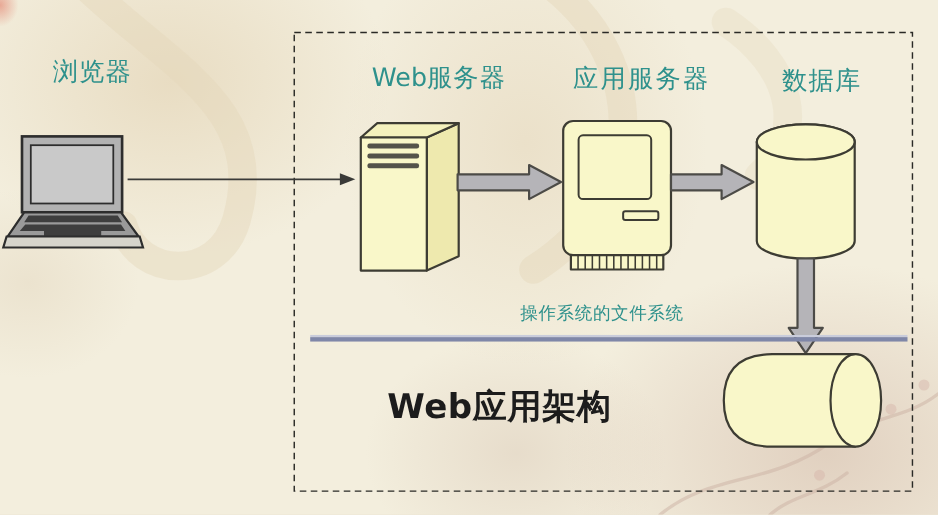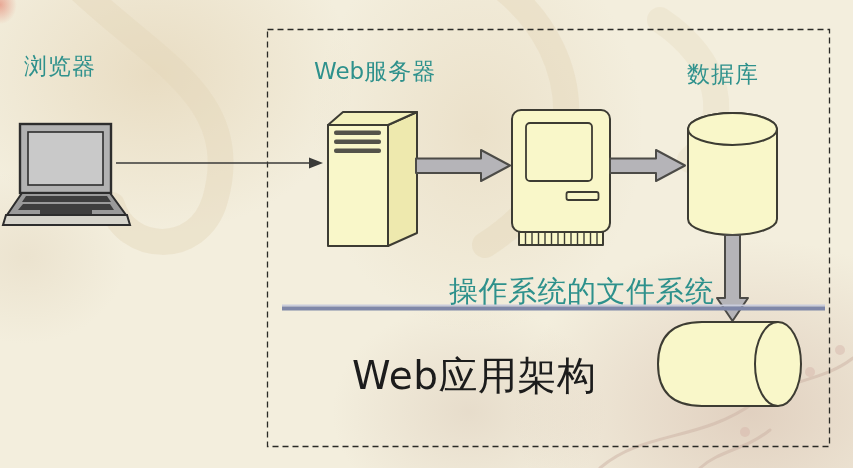--- a/index.html
+++ b/index.html
@@ -21,30 +21,32 @@
       var(--background,#f3eedd);
   }
   svg{position:absolute;left:0;top:0;}
   .label{
     position:absolute;
     color:var(--label-teal,#2e918c);
     font-size:23px;
     letter-spacing:1px;
     white-space:nowrap;
     line-height:1.1;
+    margin-left:24px;
   }
   .label b{font-weight:400;letter-spacing:0;}
-  .fs-label{font-size:29px;letter-spacing:0.5px;}
+  .fs-label{font-size:16px;letter-spacing:0.5px;}
   .diagram-title{
     position:absolute;
     left:352px;top:349px;
     color:var(--title-color,#1c1c1c);
-    font-size:39px;
+    font-size:31px;
     letter-spacing:0.5px;
     white-space:nowrap;
+    font-weight:bold;
   }
   
   .dashed{fill:none;stroke:#2a2a26;stroke-width:1.3;stroke-dasharray:6 4;}
   .node-front{fill:var(--node-fill,#f9f7c9);stroke:var(--node-stroke,#3d3c33);stroke-width:2;stroke-linejoin:round;}
   .node-side{fill:var(--node-fill-side,#eee9ae);stroke:var(--node-stroke,#3d3c33);stroke-width:2;stroke-linejoin:round;}
   .node-top{fill:var(--node-fill-top,#f4f1bd);stroke:var(--node-stroke,#3d3c33);stroke-width:2;stroke-linejoin:round;}
   .node-fill-only{fill:var(--node-fill,#f9f7c9);stroke:none;}
   .node-stroke-only{fill:none;stroke:var(--node-stroke,#3d3c33);stroke-width:2;}
   .node-inner{fill:none;stroke:var(--node-stroke,#3d3c33);stroke-width:1.8;}
   .slot{fill:#54534a;}
@@ -137,20 +139,21 @@
       <path class="node-fill-only" d="M778 322 H702 Q658 322 658 364 Q658 406 702 406 H778 Z"></path>
       <path class="node-stroke-only" d="M778 322 H702 Q658 322 658 364 Q658 406 702 406 H778"></path>
       <ellipse class="node-front" cx="778" cy="364" rx="23" ry="42"></ellipse>
     </g>
   </svg>
 
   <div class="label" style="left:24px;top:54px">浏览器</div>
 
   <div class="label" style="left:314px;top:59px"><b>Web</b><span>服务器</span></div>
 
+  <div class="label" style="left:497px;top:60px;letter-spacing:2px">应用服务器</div>
 
   <div class="label" style="left:687px;top:62px">数据库</div>
 
   <div class="label fs-label" style="left:449px;top:276px">操作系统的文件系统</div>
 
   <div class="diagram-title">Web应用架构</div>
 
 
 </div>
 

